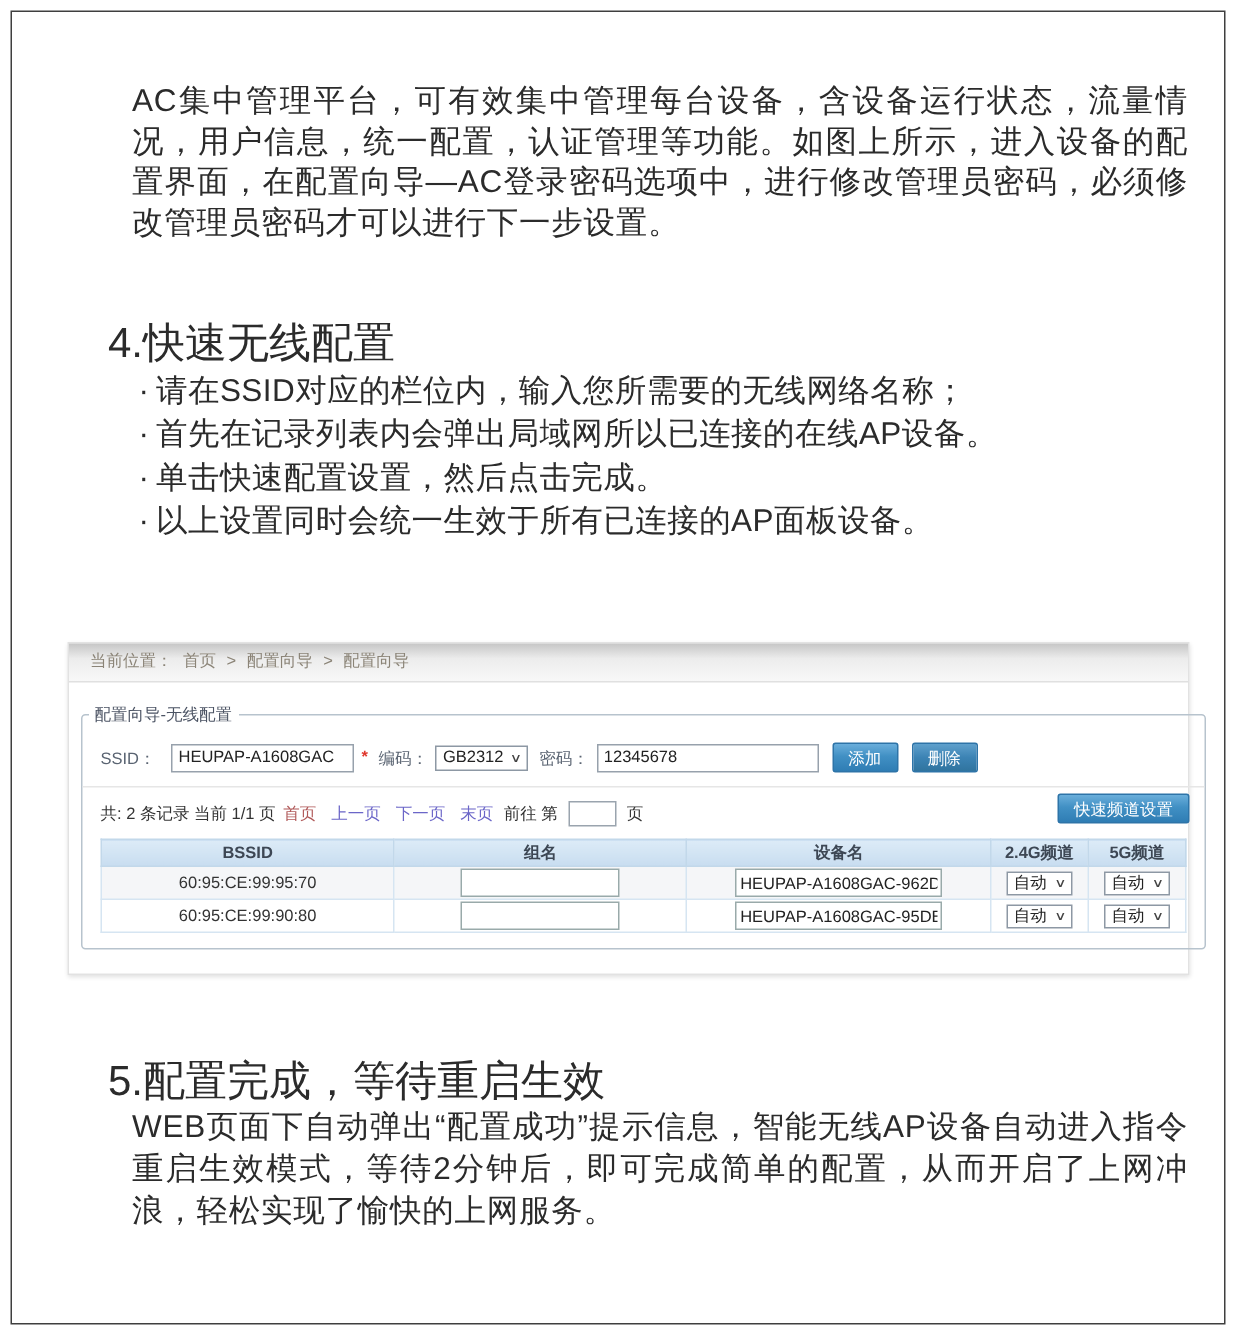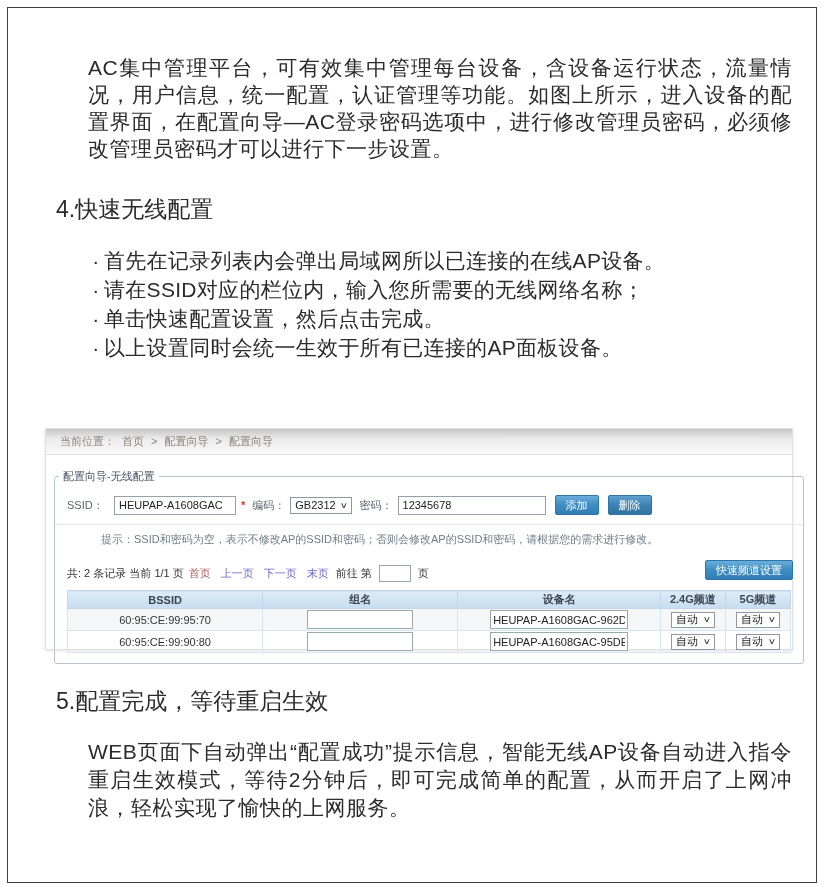--- a/index.html
+++ b/index.html
@@ -6,21 +6,21 @@
   body{
     width:828px;height:888px;position:relative;overflow:hidden;background:#ffffff;
     font-family:"Liberation Sans","DejaVu Sans",sans-serif;color:#2b2b2b;
   }
   .doc-frame{position:absolute;left:7px;top:7px;width:810px;height:876px;
     border:1px solid #3f3f3f;box-sizing:border-box;pointer-events:none;}
 
   
   .intro{position:absolute;left:88px;top:54px;width:704px;margin:0;
     font-size:21px;line-height:27px;letter-spacing:.5px;text-align:justify;font-weight:500;}
-  .sec-heading{position:absolute;left:56px;margin:0;font-size:23px;font-weight:500;color:#2b2b2b;}
+  .sec-heading{position:absolute;left:56px;margin:16px;font-size:28px;font-weight:500;color:#2b2b2b;}
   .h4{top:194px;}
   .h5{top:686px;}
   .bullets{position:absolute;left:88px;top:246px;margin:0;padding:0;list-style:none;
     font-size:21px;letter-spacing:.3px;font-weight:500;}
   .bullets li{line-height:29px;white-space:nowrap;}
   .bullets .dot{display:inline-block;width:16px;text-align:center;}
   .p2{position:absolute;left:88px;top:738px;width:704px;margin:0;
     font-size:21px;line-height:28px;letter-spacing:.5px;text-align:justify;font-weight:500;}
 
   
@@ -85,22 +85,22 @@
 </head>
 <body>
 
 <div class="doc-frame"></div>
 
 <p class="intro">AC集中管理平台，可有效集中管理每台设备，含设备运行状态，流量情况，用户信息，统一配置，认证管理等功能。如图上所示，进入设备的配置界面，在配置向导—AC登录密码选项中，进行修改管理员密码，必须修改管理员密码才可以进行下一步设置。</p>
 
 <h2 class="sec-heading h4">4.快速无线配置</h2>
 
 <ul class="bullets">
+  <li><span class="dot">·</span><span>请在SSID对应的栏位内，输入您所需要的无线网络名称；</span></li>
   <li><span class="dot">·</span><span>首先在记录列表内会弹出局域网所以已连接的在线AP设备。</span></li>
-  <li><span class="dot">·</span><span>请在SSID对应的栏位内，输入您所需要的无线网络名称；</span></li>
   <li><span class="dot">·</span><span>单击快速配置设置，然后点击完成。</span></li>
   <li><span class="dot">·</span><span>以上设置同时会统一生效于所有已连接的AP面板设备。</span></li>
 </ul>
 
 <div class="shot">
 
   <div class="crumb-bar">
     <span>当前位置：</span>
     <a>首页</a>
     <span>&gt;</span>
@@ -120,21 +120,20 @@
       <span class="fake-select">
         <span>GB2312</span>
         <span class="arr">∨</span>
       </span>
       <label>密码：</label>
       <input class="txt pwd-input" type="text" value="12345678" style="">
       <button class="btn">添加</button>
       <button class="btn btn-del">删除</button>
     </div>
 
-    <div class="hint">提示：SSID和密码为空，表示不修改AP的SSID和密码；否则会修改AP的SSID和密码，请根据您的需求进行修改。</div>
 
     <div class="pager">
       <span>共: 2 条记录 当前 1/1 页</span>
       <a class="lnk lnk-first">首页</a>
       <a class="lnk">上一页</a>
       <a class="lnk">下一页</a>
       <a class="lnk">末页</a>
       <span class="sp">前往 第</span>
       <input class="goto-input" type="text" style="">
       <span class="sp">页</span>

